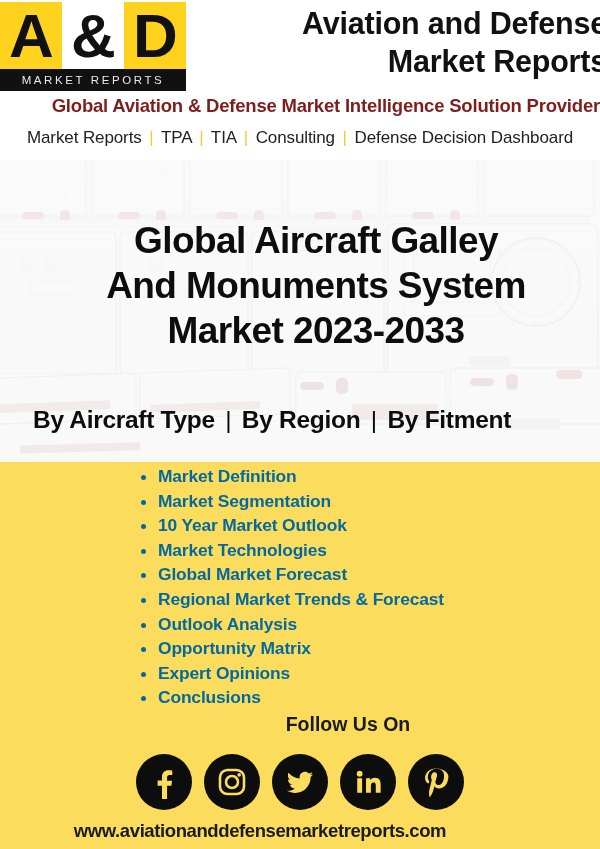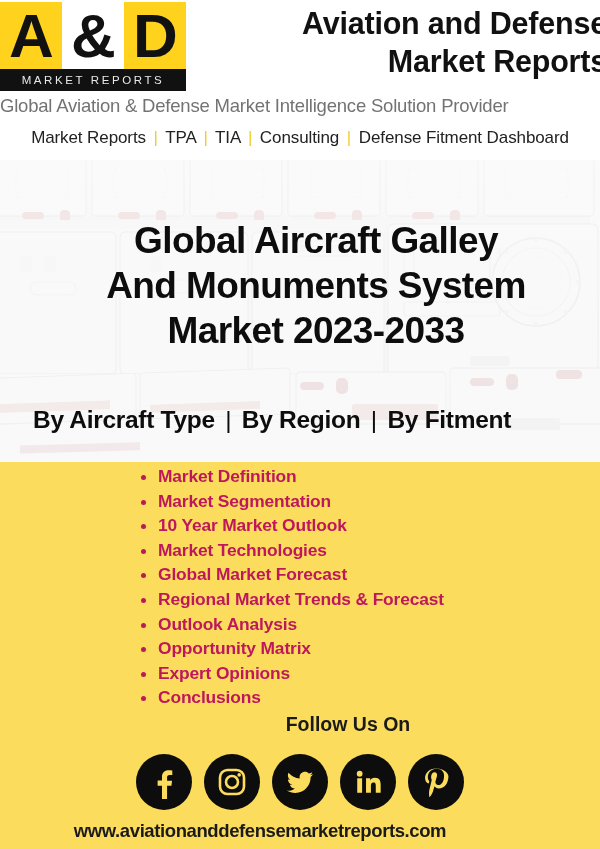--- a/index.html
+++ b/index.html
@@ -91,24 +91,24 @@
     letter-spacing: -0.2px;
   }
   .brand-title .l1 { display:block; }
   .brand-title .l2 { display:block; }
 
   .tagline {
     position: absolute;
     left: 0;
     top: 95px;
     width: 600px;
-    text-align: left;
-    font-weight: normal;
+    text-align: right;
+    font-weight: bold;
     font-size: 18.5px;
-    color: #737373;
+    color: #7f1d1d;
     letter-spacing: -0.2px;
   }
   .navline {
     position: absolute;
     left: 0;
     top: 128px;
     width: 600px;
     text-align: center;
     font-size: 17px;
     color: #222222;
@@ -181,21 +181,21 @@
     left: 136px;
     top: 2px;
     margin: 0;
     padding: 0 0 0 22px;
     list-style: disc;
   }
   .bullets li {
     font-weight: bold;
     font-size: 17.4px;
     line-height: 24.6px;
-    color: #be185d;
+    color: #0369a1;
     letter-spacing: -0.15px;
   }
   .follow {
     position: absolute;
     left: 0;
     top: 713px;
     width: 600px;
     text-align: center;
     font-weight: bold;
     font-size: 19.5px;
@@ -264,21 +264,21 @@
 
     <div class="navline">
       <span>Market Reports</span>
       <span class="sep">|</span>
       <span>TPA</span>
       <span class="sep">|</span>
       <span>TIA</span>
       <span class="sep">|</span>
       <span>Consulting</span>
       <span class="sep">|</span>
-      <span>Defense Fitment Dashboard</span>
+      <span>Defense Decision Dashboard</span>
     </div>
   </div>
 
   <div class="hero">
 
     <svg class="hero-bg" viewBox="0 0 600 302" preserveAspectRatio="xMidYMid slice">
       <defs>
         <linearGradient id="panelG" x1="0" y1="0" x2="0" y2="1">
           <stop offset="0" stop-color="#f7f7f7"></stop>
           <stop offset="1" stop-color="#d9dadc"></stop>

